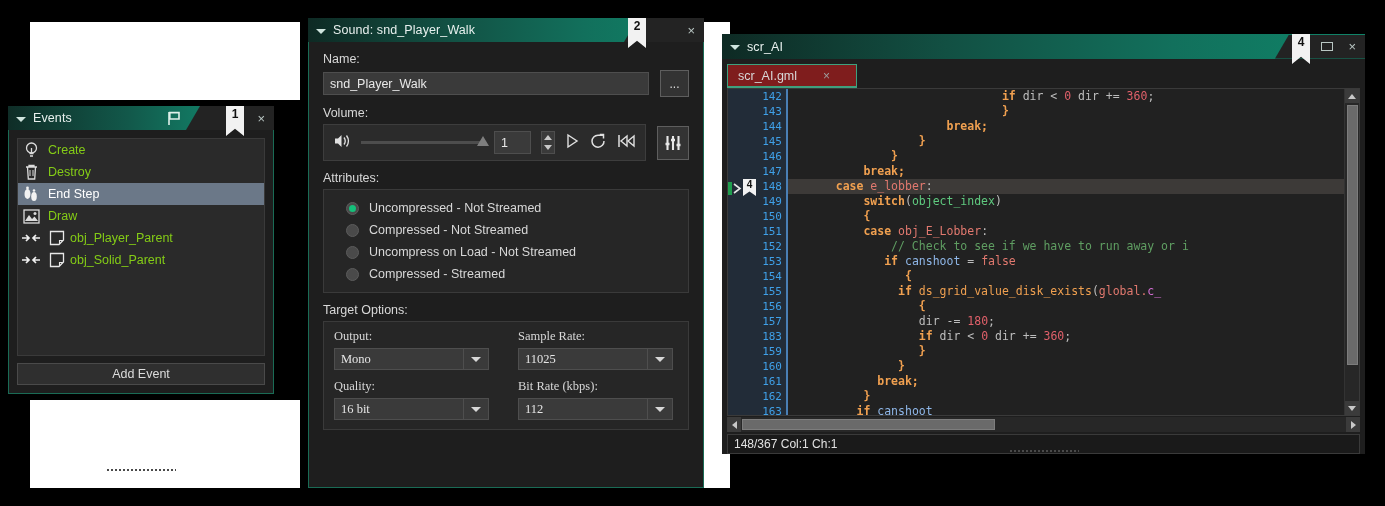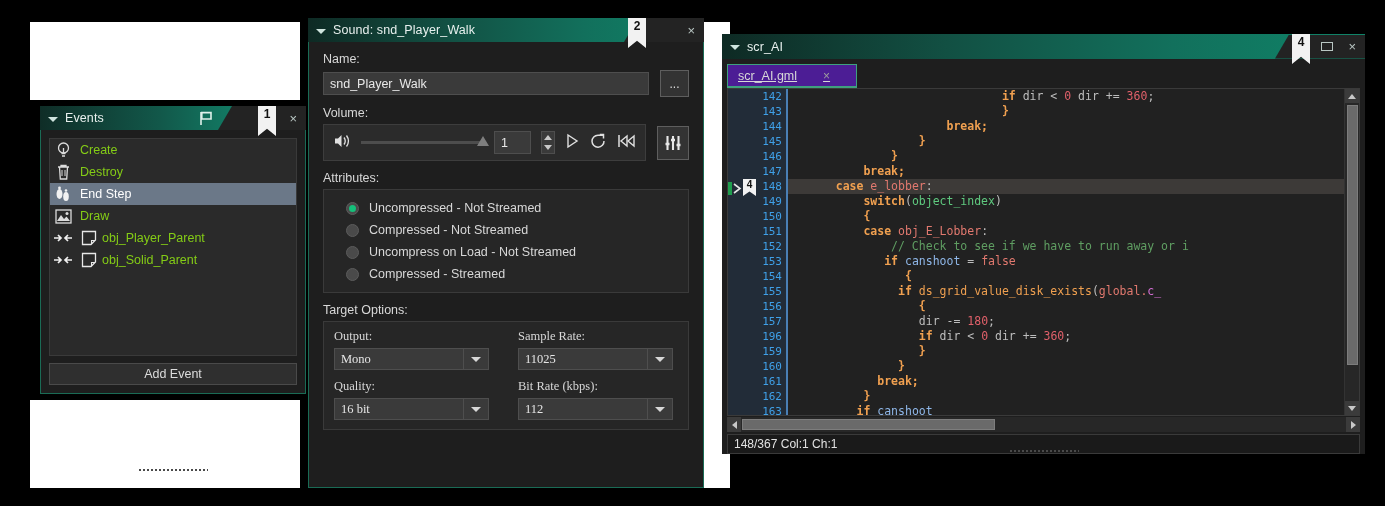--- a/index.html
+++ b/index.html
@@ -53,21 +53,21 @@
     font-size: 12px; font-weight: 600;
     text-align: center; line-height: 17px;
     clip-path: polygon(0 0, 100% 0, 100% 100%, 50% 76%, 0 100%);
     z-index: 6;
   }
   .flag-ico { display:flex; align-items:center; margin-right: 4px; }
 
   .win-body { background: #1e1e1e; border: 1px solid #1a6b55; border-top: none; }
 
   
-  #events { left: 40px; top: 106px; width: 266px; height: 368px; }
+  #events { left: 8px; top: 106px; width: 266px; height: 368px; }
   #events .win-title { background: linear-gradient(to right, #0f2d27 0%, #12584a 45%, #12836a 80%, #0e6b57 100%); }
   #events-body { height: 264px; padding: 8px; display: flex; flex-direction: column; }
   .ev-list {
     flex: 1; background: #2a2a2a; border: 1px solid #3a3a3a;
     overflow: hidden;
   }
   .ev-item {
     display: flex; align-items: center; height: 22px;
     color: #84cc16; font-size: 12.5px; padding-left: 2px;
   }
@@ -133,24 +133,24 @@
     display:flex; align-items:center; justify-content:center;
   }
   .caret { width:0;height:0;border-left:5px solid transparent;border-right:5px solid transparent;border-top:5px solid #d8d8d8; }
 
   
   #code { left: 722px; top: 34px; width: 643px; height: 420px; }
   #code .win-title { height: 25px; }
   #code-body { height: 395px; background:#1e1e1e; padding: 4px 5px 0 5px; display:flex; flex-direction:column; }
   .tabstrip { height: 25px; display: flex; align-items: flex-end; }
   .ftab {
-    height: 24px; min-width: 130px; background: #4c1d95;
+    height: 24px; min-width: 130px; background: #7f1d1d;
     border: 1px solid #3fa07e; border-bottom: 2px solid #3fa07e;
     display: flex; align-items: center; padding: 0 6px 0 10px;
-    color: #d8d8d8; font-size: 12.5px; gap: 26px; text-decoration: underline;
+    color: #d8d8d8; font-size: 12.5px; gap: 26px;
   }
   .ftab .x { color:#9e9e9e; font-size:12px; }
   .editor-wrap {
     flex:1; display:flex; border:1px solid #3a3a3a; background:#212121; overflow:hidden; position:relative;
   }
   .gutter-mark { width: 28px; background: #222c38; position: relative; flex: 0 0 28px; }
   .gutter-num {
     width: 32px; background: #222c38; color: #3fa0e8;
     font-family: "DejaVu Sans Mono", monospace; font-size: 11px;
     text-align: right; padding-right: 4px; flex: 0 0 32px;
@@ -485,21 +485,21 @@
             <div>148</div>
             <div>149</div>
             <div>150</div>
             <div>151</div>
             <div>152</div>
             <div>153</div>
             <div>154</div>
             <div>155</div>
             <div>156</div>
             <div>157</div>
-            <div>196</div>
+            <div>183</div>
             <div>159</div>
             <div>160</div>
             <div>161</div>
             <div>162</div>
             <div>163</div>
           </div>
         <div class="codearea" id="codelines"><div class="cl"><span class="pn">                            </span><span class="k">if</span><span class="op"> dir </span><span class="op">&lt;</span><span class="op"> </span><span class="num">0</span><span class="op"> dir </span><span class="op">+=</span><span class="op"> </span><span class="num">360</span><span class="op">;</span></div><div class="cl"><span class="pn">                            </span><span class="k">}</span></div><div class="cl"><span class="pn">                    </span><span class="k">break;</span></div><div class="cl"><span class="pn">                </span><span class="k">}</span></div><div class="cl"><span class="pn">            </span><span class="k">}</span></div><div class="cl"><span class="pn">        </span><span class="k">break;</span></div><div class="cl hl"><span class="pn">    </span><span class="k">case</span><span class="op"> </span><span class="ty">e_lobber</span><span class="op">:</span></div><div class="cl"><span class="pn">        </span><span class="k">switch</span><span class="op">(</span><span class="gn">object_index</span><span class="op">)</span></div><div class="cl"><span class="pn">        </span><span class="k">{</span></div><div class="cl"><span class="pn">        </span><span class="k">case</span><span class="op"> </span><span class="ty">obj_E_Lobber</span><span class="op">:</span></div><div class="cl"><span class="pn">            </span><span class="cm">// Check to see if we have to run away or i</span></div><div class="cl"><span class="pn">           </span><span class="k">if</span><span class="op"> </span><span class="id">canshoot</span><span class="op"> = </span><span class="ty">false</span></div><div class="cl"><span class="pn">              </span><span class="k">{</span></div><div class="cl"><span class="pn">             </span><span class="k">if</span><span class="op"> </span><span class="fn">ds_grid_value_disk_exists</span><span class="op">(</span><span class="ty">global.</span><span class="pk">c_</span></div><div class="cl"><span class="pn">                </span><span class="k">{</span></div><div class="cl"><span class="pn">                </span><span class="op">dir </span><span class="op">-=</span><span class="op"> </span><span class="num">180</span><span class="op">;</span></div><div class="cl"><span class="pn">                </span><span class="k">if</span><span class="op"> dir </span><span class="op">&lt;</span><span class="op"> </span><span class="num">0</span><span class="op"> dir </span><span class="op">+=</span><span class="op"> </span><span class="num">360</span><span class="op">;</span></div><div class="cl"><span class="pn">                </span><span class="k">}</span></div><div class="cl"><span class="pn">             </span><span class="k">}</span></div><div class="cl"><span class="pn">          </span><span class="k">break;</span></div><div class="cl"><span class="pn">        </span><span class="k">}</span></div><div class="cl"><span class="pn">       </span><span class="k">if</span><span class="op"> </span><span class="id">canshoot</span></div></div>
         <div class="vscroll">
           <div class="vs-arrow">
               <span class="up-tri"></span>

